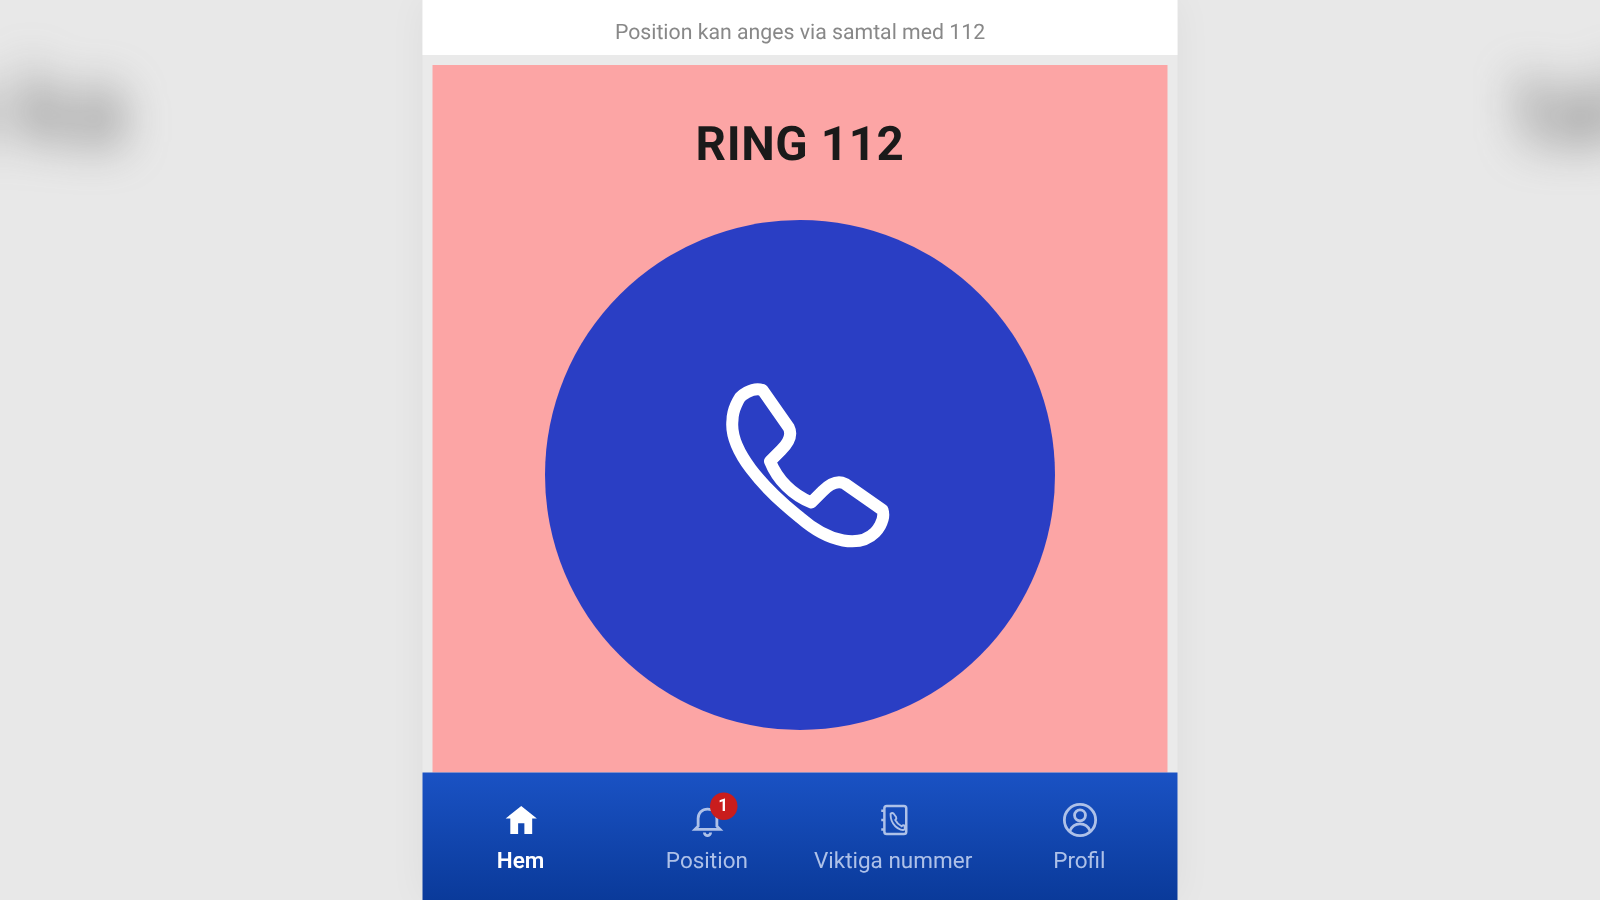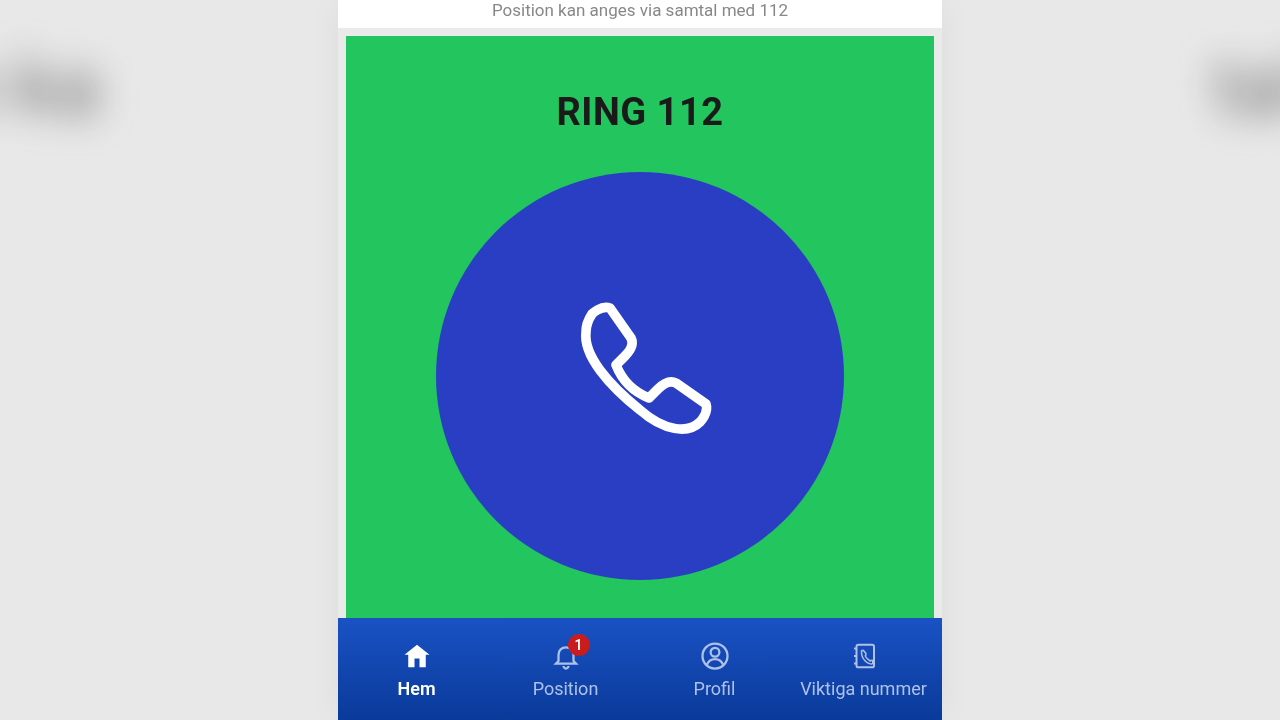--- a/index.html
+++ b/index.html
@@ -37,31 +37,31 @@
       background: #eaeaea;
       z-index: 1;
       display: flex;
       flex-direction: column;
       box-shadow: 0 0 30px rgba(0,0,0,0.05);
     }
     .hint-text {
       text-align: center;
       color: #888;
       font-size: 17px;
-      padding: 0 10px 8px 10px;
+      padding: 16px 10px 8px 10px;
       background: #fff;
     }
     .main-card {
       margin: 8px 8px 0 8px;
-      background: #22c55e;
+      background: #fca5a5;
       flex: 1;
       display: flex;
       flex-direction: column;
       align-items: center;
-      padding-top: 54px;
+      padding-top: 42px;
     }
     .call-title {
       font-size: 38px;
       font-weight: 700;
       color: #1a1a1a;
       letter-spacing: 0.5px;
       margin-bottom: 38px;
     }
     .call-button {
       width: 408px;
@@ -169,35 +169,35 @@
           <path d="M18 16 L18 11 C18 7.5 15.5 5 12 5 C8.5 5 6 7.5 6 11 L6 16 L4 18 L20 18 Z"></path>
           <path d="M10 20 C10 21 11 22 12 22 C13 22 14 21 14 20"></path>
         </svg>
       </span>
       <span class="badge">1</span>
       <span class="tab-label">Position</span>
     </div>
 
     <div class="tab-item">
       <span class="tab-icon">
-        <svg viewBox="0 0 24 24" fill="none" stroke="#aec1e8" stroke-width="1.8">
-          <circle cx="12" cy="12" r="10"></circle>
-          <circle cx="12" cy="9" r="3.5"></circle>
-          <path d="M5.5 19 C7 15.5 10 14.5 12 14.5 C14 14.5 17 15.5 18.5 19"></path>
-        </svg>
-      </span>
-      <span class="tab-label">Profil</span>
-    </div>
-
-    <div class="tab-item">
-      <span class="tab-icon">
         <svg viewBox="0 0 24 24" fill="none" stroke="#aec1e8" stroke-width="1.6">
           <rect x="6" y="3" width="14" height="18" rx="1.5"></rect>
           <line x1="4" y1="6" x2="6" y2="6"></line>
           <line x1="4" y1="12" x2="6" y2="12"></line>
           <line x1="4" y1="18" x2="6" y2="18"></line>
           <path d="M10 8 C10 8 11 7 12 8 L13.5 10 C14 11 13 12 13 12 C14 14 15 15 17 16 C17 16 18 15 19 15.5 L19 18 C18 19 15 18 13 16 C11 14 10 11 10 9 Z" stroke-width="1.2"></path>
         </svg>
       </span>
       <span class="tab-label">Viktiga nummer</span>
     </div>
+
+    <div class="tab-item">
+      <span class="tab-icon">
+        <svg viewBox="0 0 24 24" fill="none" stroke="#aec1e8" stroke-width="1.8">
+          <circle cx="12" cy="12" r="10"></circle>
+          <circle cx="12" cy="9" r="3.5"></circle>
+          <path d="M5.5 19 C7 15.5 10 14.5 12 14.5 C14 14.5 17 15.5 18.5 19"></path>
+        </svg>
+      </span>
+      <span class="tab-label">Profil</span>
+    </div>
   </div>
 </div>
 
 </body></html>

